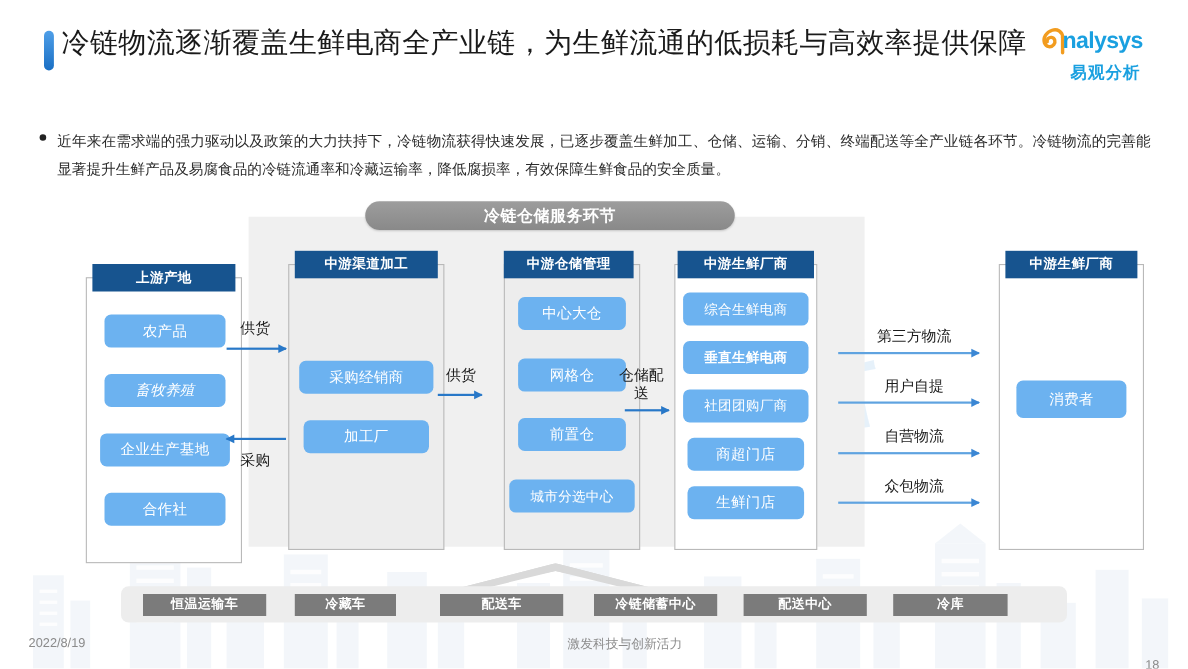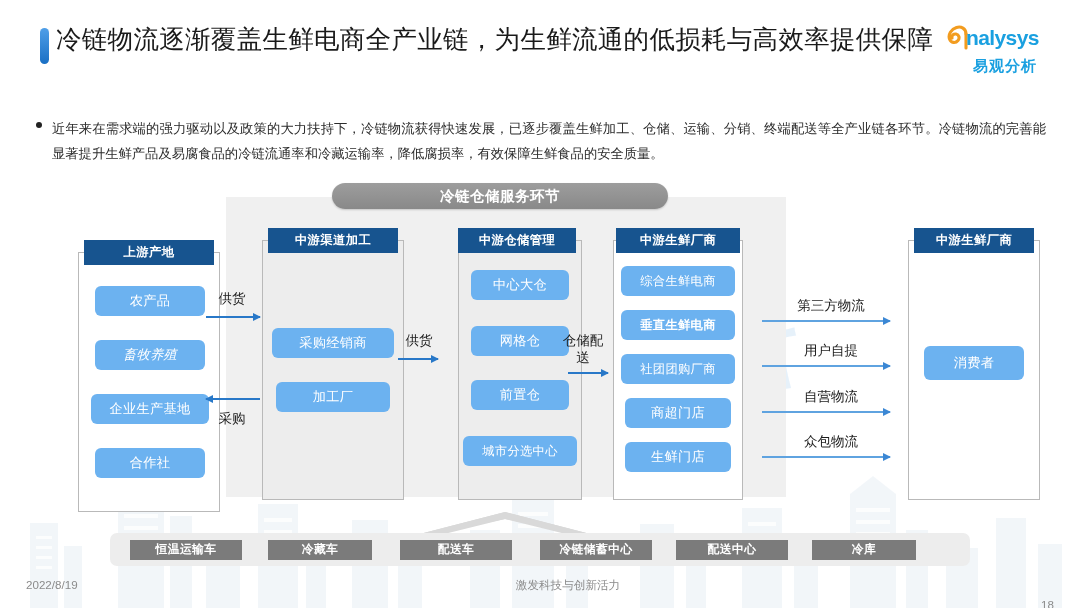--- a/index.html
+++ b/index.html
@@ -262,21 +262,21 @@
     <div class="node" style="left:16px;top:118px;width:100px;height:34px;">消费者</div>
   </div>
 
   <svg class="chev" viewBox="0 0 186 26">
     <polygon points="0,24 93,0 186,24 186,26 93,7 0,26" fill="#d6d6d6"></polygon>
     <polygon points="0,24 93,0 186,24 170,26 93,7 16,26" fill="#d9d9d9"></polygon>
   </svg>
 
   <div class="strip"></div>
   <div class="chip" style="left:130px;width:112px;">恒温运输车</div>
-  <div class="chip" style="left:268px;width:104px;">冷藏车</div>
+  <div class="chip" style="left:268px;width:92px;">冷藏车</div>
   <div class="chip" style="left:400px;width:112px;">配送车</div>
   <div class="chip" style="left:540px;width:112px;">冷链储蓄中心</div>
   <div class="chip" style="left:676px;width:112px;">配送中心</div>
   <div class="chip" style="left:812px;width:104px;">冷库</div>
 
   <div class="f-date">2022/8/19</div>
   <div class="f-center">激发科技与创新活力</div>
   <div class="f-page">18</div>
 
 </div>

